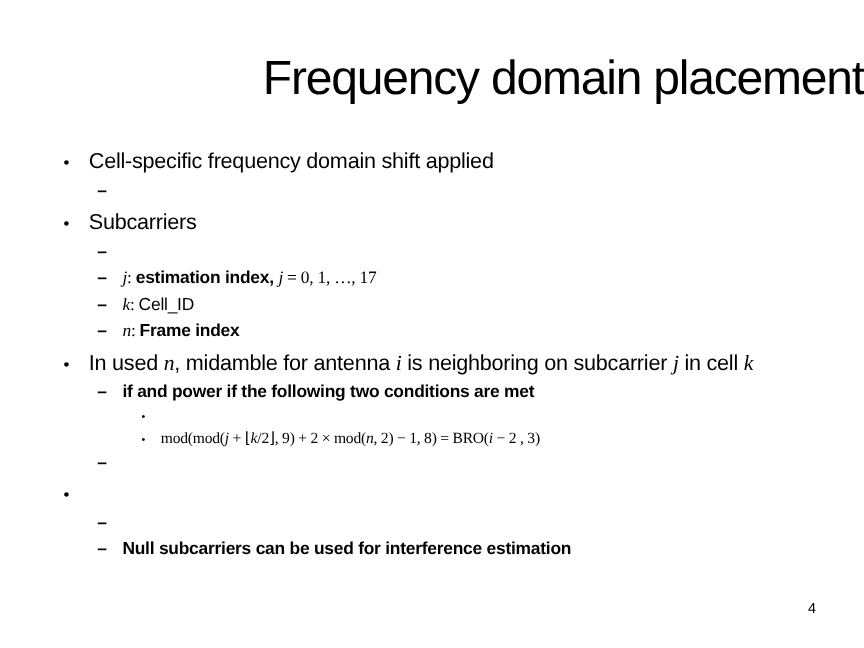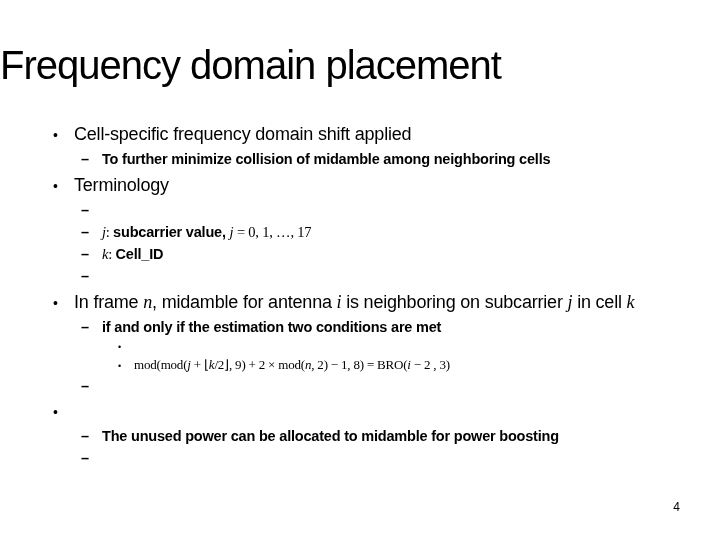--- a/index.html
+++ b/index.html
@@ -11,21 +11,21 @@
     overflow: hidden;
     position: relative;
   }
   .slide {
     width: 720px; height: 540px;
     position: relative;
     background: #ffffff;
   }
   .slide-title {
     padding-top: 40px;
-    text-align: left;
+    text-align: right;
     font-size: 40px;
     line-height: 50px;
     font-weight: 400;
     letter-spacing: -1px;
     color: #000000;
     white-space: nowrap;
   }
   .slide-body {
     margin-top: 32px;
     letter-spacing: -0.2px;
@@ -46,21 +46,21 @@
   .l3 { font-size: 13px; line-height: 16px; margin-top: 2px; font-weight: 400;
         font-family: "Liberation Serif", serif; }
   .l3 > .marker { margin-left: 118px; width: 16px; font-size: 9px;
                   font-family: "Liberation Sans", sans-serif; }
 
   
   .it  { font-family: "Liberation Serif", serif; font-style: italic; font-weight: 400; }
   .sr  { font-family: "Liberation Serif", serif; font-weight: 400; }
   .sub { font-family: "Liberation Serif", serif; font-weight: 400;
          font-size: 0.7em; vertical-align: -0.25em; }
-  .reg { font-weight: 700; }
+  .reg { font-weight: 400; }
 
   .page-number {
     position: absolute;
     top: 500px; right: 40px;
     font-size: 12px; line-height: 14px;
     color: #000000;
   }
 </style>
 </head>
 <body>
@@ -68,64 +68,64 @@
 <div class="slide">
   <div class="slide-title">Frequency domain placement</div>
 
   <div class="slide-body">
       <div class="line l1">
         <span class="marker">•</span>
         <span class="text"><span>Cell-specific frequency domain shift applied</span></span>
       </div>
       <div class="line l2">
         <span class="marker">–</span>
-        <span class="text"><span>To further minimize collision of midamble among neighboring cells</span></span>
       </div>
       <div class="line l1">
         <span class="marker">•</span>
-        <span class="text"><span>Terminology</span></span>
+        <span class="text"><span>Subcarriers</span></span>
       </div>
       <div class="line l2">
         <span class="marker">–</span>
       </div>
       <div class="line l2">
         <span class="marker">–</span>
-        <span class="text"><span class="it">j</span><span class="sr">: </span><span>subcarrier value, </span><span class="it">j</span><span class="sr"> = 0, 1, …, 17</span></span>
+        <span class="text"><span class="it">j</span><span class="sr">: </span><span>estimation index, </span><span class="it">j</span><span class="sr"> = 0, 1, …, 17</span></span>
       </div>
       <div class="line l2">
         <span class="marker">–</span>
         <span class="text"><span class="it">k</span><span class="sr">: </span><span class="reg">Cell_ID</span></span>
       </div>
       <div class="line l2">
         <span class="marker">–</span>
+        <span class="text"><span class="it">n</span><span class="sr">: </span><span>Frame index</span></span>
       </div>
       <div class="line l1">
         <span class="marker">•</span>
-        <span class="text"><span>In frame </span><span class="it">n</span><span>, midamble for antenna </span><span class="it">i</span><span> is neighboring on subcarrier </span><span class="it">j</span><span> in cell </span><span class="it">k</span></span>
+        <span class="text"><span>In used </span><span class="it">n</span><span>, midamble for antenna </span><span class="it">i</span><span> is neighboring on subcarrier </span><span class="it">j</span><span> in cell </span><span class="it">k</span></span>
       </div>
       <div class="line l2">
         <span class="marker">–</span>
-        <span class="text"><span>if and only if the estimation two conditions are met</span></span>
+        <span class="text"><span>if and power if the following two conditions are met</span></span>
       </div>
       <div class="line l3">
         <span class="marker">•</span>
       </div>
       <div class="line l3">
         <span class="marker">•</span>
         <span class="text"><span class="sr">mod(mod(</span><span class="it">j</span><span class="sr"> + ⌊</span><span class="it">k</span><span class="sr">/2⌋, 9) + 2 × mod(</span><span class="it">n</span><span class="sr">, 2) − 1, 8) = BRO(</span><span class="it">i</span><span class="sr"> − 2 , 3)</span></span>
       </div>
       <div class="line l2">
         <span class="marker">–</span>
       </div>
       <div class="line l1">
         <span class="marker">•</span>
       </div>
       <div class="line l2">
         <span class="marker">–</span>
-        <span class="text"><span>The unused power can be allocated to midamble for power boosting</span></span>
       </div>
       <div class="line l2">
         <span class="marker">–</span>
+        <span class="text"><span>Null subcarriers can be used for interference estimation</span></span>
       </div>
     </div>
 
   <div class="page-number">4</div>
 </div>
 
 </body></html>

